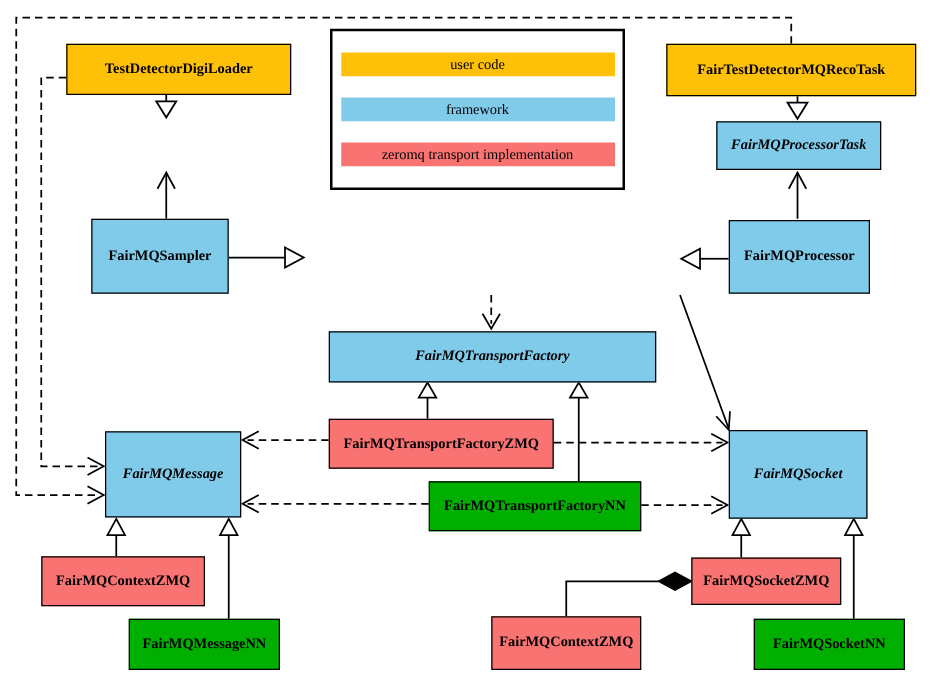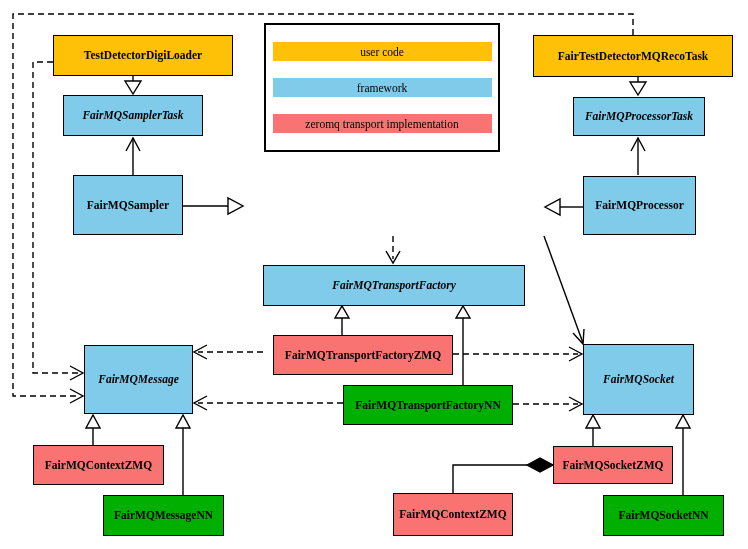--- a/index.html
+++ b/index.html
@@ -138,26 +138,25 @@
   </svg>
 
   <div class="legend">
     <div class="bar c-user">user code</div>
     <div class="bar c-fw">framework</div>
     <div class="bar c-zmq">zeromq transport implementation</div>
   </div>
 
   <div class="node c-user" style="left:53px;top:35px;width:180px;height:41px">TestDetectorDigiLoader</div>
   <div class="node c-user" style="left:533px;top:35px;width:200px;height:42px">FairTestDetectorMQRecoTask</div>
-  <div class="node c-fw abstract" style="left:63px;top:95px;width:140px;height:41px">FairMQSamplerTask</div>
   <div class="node c-fw abstract" style="left:573px;top:97px;width:132px;height:39px">FairMQProcessorTask</div>
   <div class="node c-fw" style="left:73px;top:175px;width:110px;height:60px">FairMQSampler</div>
   <div class="node c-fw" style="left:583px;top:176px;width:113px;height:59px">FairMQProcessor</div>
   <div class="node c-fw abstract" style="left:263px;top:265px;width:262px;height:41px">FairMQTransportFactory</div>
-  <div class="node c-zmq" style="left:273px;top:335px;width:180px;height:40px">FairMQTransportFactoryZMQ</div>
+  <div class="node c-zmq" style="left:263px;top:335px;width:180px;height:40px">FairMQTransportFactoryZMQ</div>
   <div class="node c-nn" style="left:343px;top:385px;width:170px;height:40px">FairMQTransportFactoryNN</div>
   <div class="node c-fw abstract" style="left:84px;top:345px;width:109px;height:69px">FairMQMessage</div>
   <div class="node c-fw abstract" style="left:583px;top:344px;width:111px;height:71px">FairMQSocket</div>
   <div class="node c-zmq" style="left:33px;top:445px;width:131px;height:40px">FairMQContextZMQ</div>
   <div class="node c-nn" style="left:103px;top:495px;width:121px;height:41px">FairMQMessageNN</div>
   <div class="node c-zmq" style="left:393px;top:493px;width:120px;height:43px">FairMQContextZMQ</div>
   <div class="node c-zmq" style="left:553px;top:446px;width:120px;height:38px">FairMQSocketZMQ</div>
   <div class="node c-nn" style="left:603px;top:495px;width:121px;height:41px">FairMQSocketNN</div>
 
 </div>

